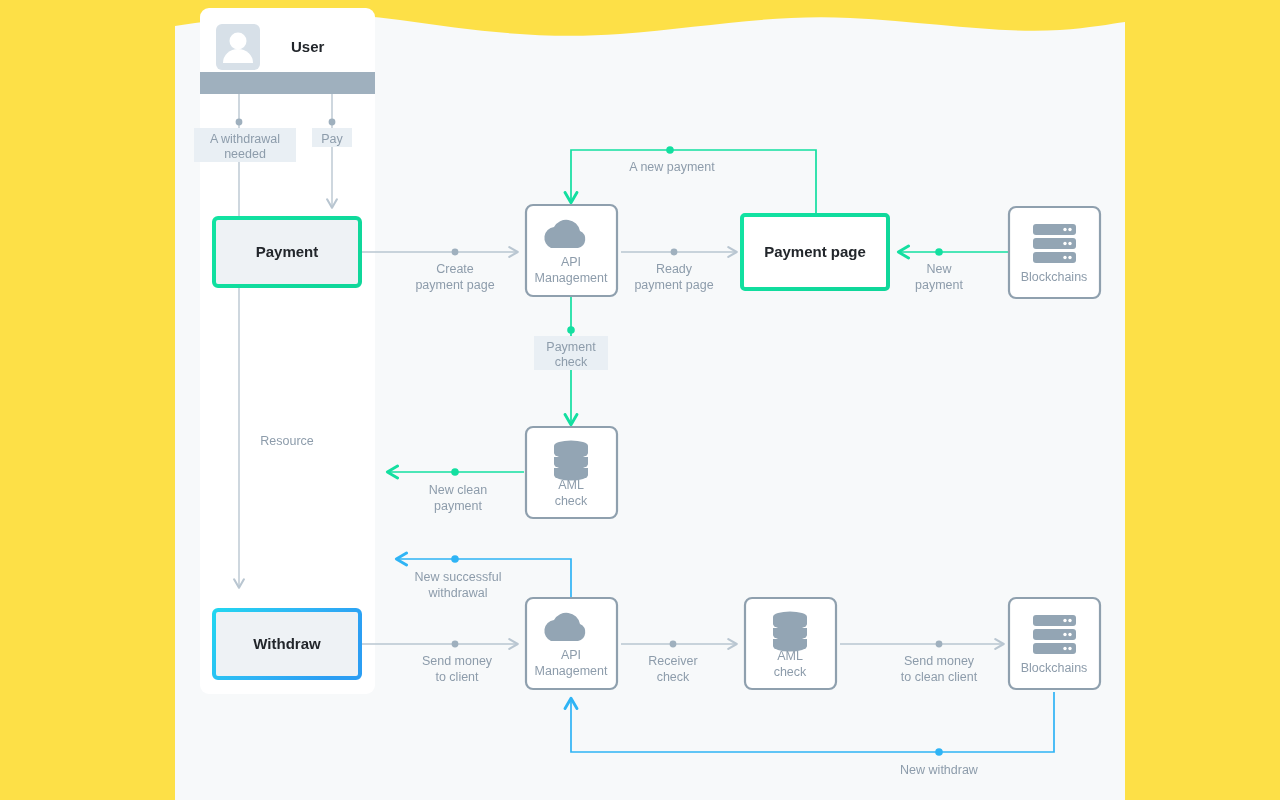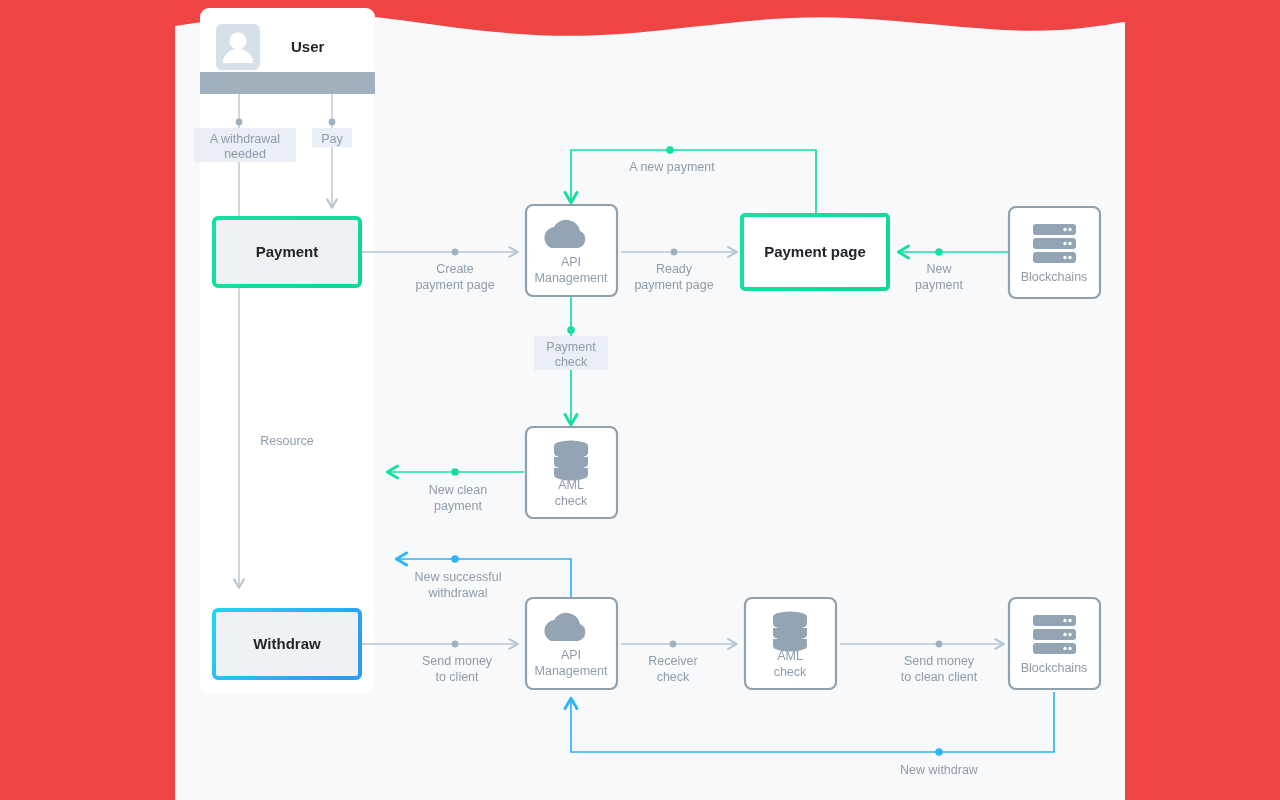--- a/index.html
+++ b/index.html
@@ -1,18 +1,18 @@
 <!DOCTYPE html>
 <html><head>
 <meta charset="utf-8">
 <style>
   html,body{margin:0;padding:0;background:#ffffff;}
   body{width:1280px;height:800px;overflow:hidden;
        font-family:"Liberation Sans","DejaVu Sans",sans-serif;}
-  #stage{position:relative;width:1280px;height:800px;background:#ef4444;}
+  #stage{position:relative;width:1280px;height:800px;background:#fde047;}
   svg{display:block;}
   .lbl{font-size:12.5px;fill:#8d9cab;}
   .lbl-chip{font-size:12.5px;fill:#8d9cab;}
   .node-lbl{font-size:12.5px;fill:#8d9cab;}
   .strong-lbl{font-size:15px;font-weight:bold;fill:#22262b;}
   .user-lbl{font-size:15px;font-weight:bold;fill:#22262b;}
 </style>
 </head>
 <body>
 

